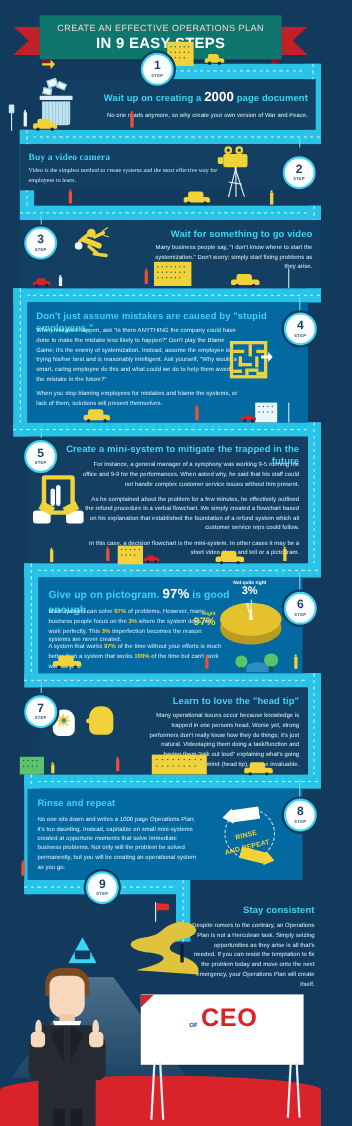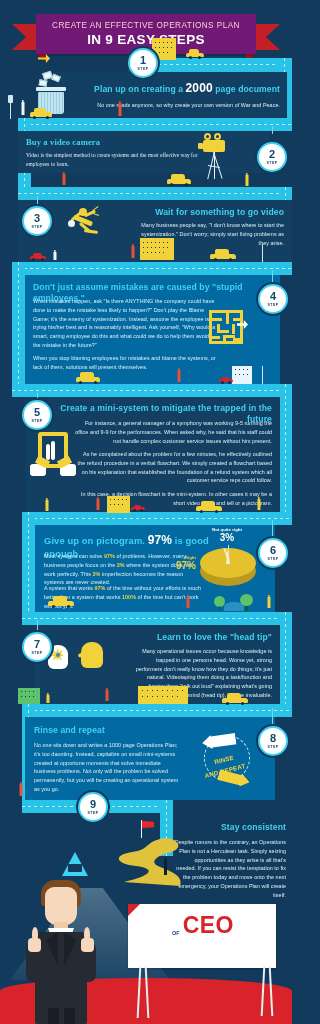--- a/index.html
+++ b/index.html
@@ -18,21 +18,21 @@
 
   
   .ribbon-wrap { position:absolute; left:0; top:10px; width:292px; height:48px; }
   .ribbon-tail {
     position:absolute; top:14px; width:40px; height:26px; background:#c21f26;
   }
   .ribbon-tail.left  { left:12px;  clip-path: polygon(0 0,100% 0,100% 100%,0 100%,14px 50%); }
   .ribbon-tail.right { right:12px; clip-path: polygon(0 0,100% 0,calc(100% - 14px) 50%,100% 100%,0 100%); }
   .ribbon-main {
     position:absolute; left:36px; top:4px; width:220px; height:40px;
-    background:#701a75; text-align:center;
+    background:#0f766e; text-align:center;
     box-shadow: 0 2px 0 rgba(0,0,0,0.12);
   }
   .ribbon-main .l1 {
     color:#f7cfd2; font-size:8.2px; letter-spacing:.45px; padding-top:7px;
     text-transform:uppercase;
   }
   .ribbon-main .l2 {
     color:#ffffff; font-size:13.5px; font-weight:bold; letter-spacing:.3px;
     padding-top:2px; text-transform:uppercase;
   }
@@ -263,21 +263,21 @@
   </div>
   <div class="road" style="left:22px; top:800px; width:150px; height:13px;">
     <div class="road-dash-h" style="top:6px;"></div>
   </div>
   <div class="road" style="left:160px; top:800px; width:13px; height:56px;">
     <div class="road-dash-v" style="left:6px;"></div>
   </div>
 
   <div class="panel dark" style="left:55px; top:72px; width:232px; height:46px;">
     <div class="sect-title ta-r" style="position:absolute; right:7px; top:9px; width:215px;">
-      <span>Plan up on creating a </span><span class="big-num">2000</span><span> page document</span>
+      <span>Wait up on creating a </span><span class="big-num">2000</span><span> page document</span>
     </div>
     <div class="sect-body ta-r" style="position:absolute; right:7px; top:29px; width:215px;">No one reads anymore, so why create your own version of War and Peace.</div>
   </div>
 
   <div class="icon" style="left:34px; top:70px; width:34px; height:46px;">
     <div class="paper" style="left:9px; top:2px;  width:9px; height:7px; transform:rotate(-18deg);"></div>
     <div class="paper" style="left:18px; top:5px; width:8px; height:6px; transform:rotate(22deg);"></div>
     <div class="paper" style="left:5px; top:10px; width:8px; height:6px; transform:rotate(10deg);"></div>
     <div style="position:absolute; left:4px; top:20px; width:26px; height:24px;">
       <div class="bin-lip"></div>

